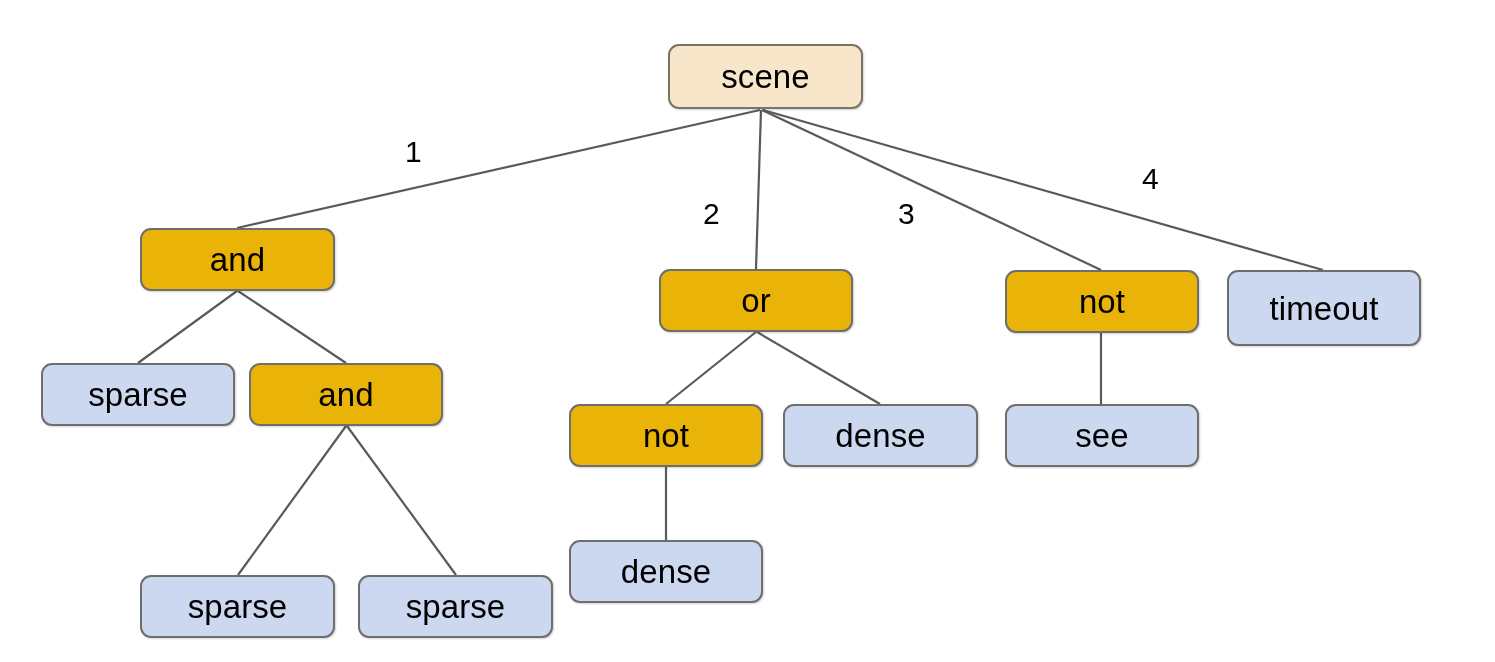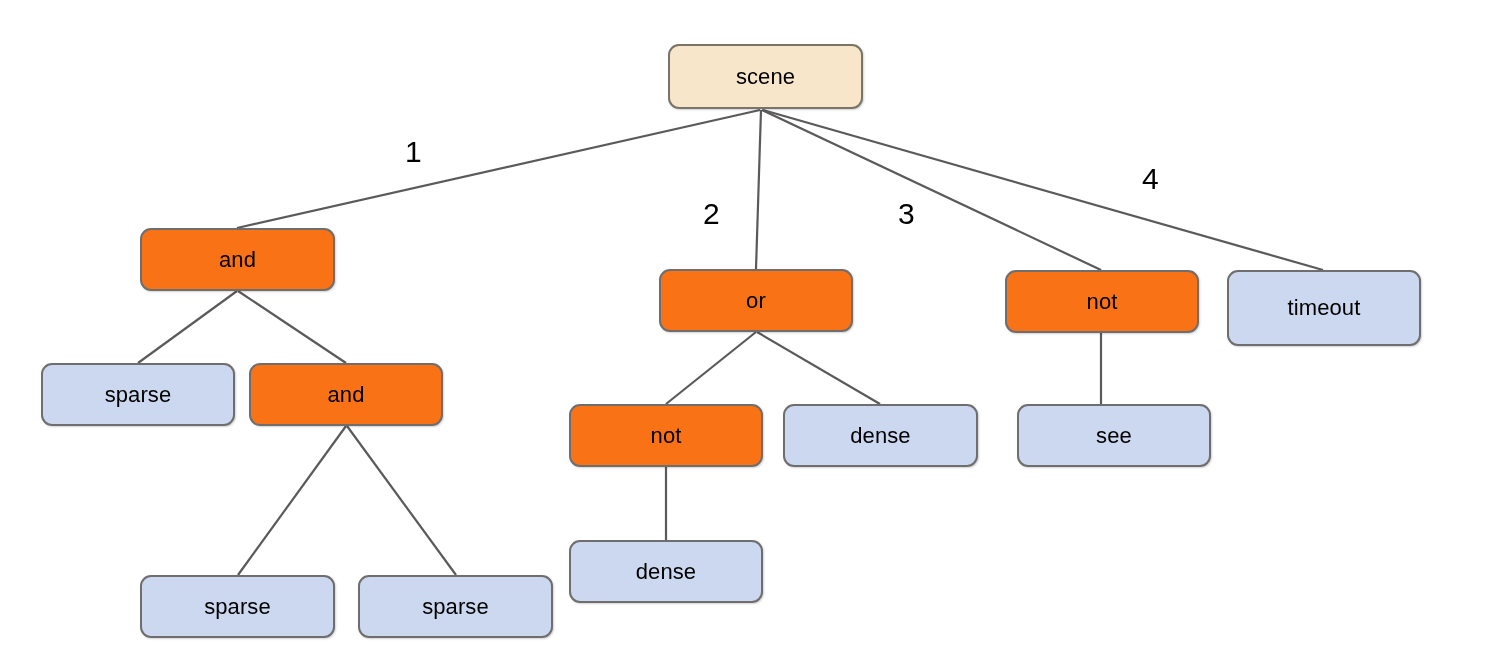--- a/index.html
+++ b/index.html
@@ -25,27 +25,27 @@
   }
   .node {
     position: absolute;
     box-sizing: border-box;
     border: 2px solid #6e6e6e;
     border-radius: 11px;
     display: flex;
     align-items: center;
     justify-content: center;
     color: #000000;
-    font-size: 22px;
+    font-size: 33px;
     line-height: 1;
     letter-spacing: 0.1px;
     box-shadow: 1px 1px 2px rgba(0,0,0,0.18);
   }
   .node.root   { background: #f7e6ca; border-color: #7a7468; }
-  .node.op     { background: #f97316; border-color: #6e6e6e; }
+  .node.op     { background: #eab308; border-color: #6e6e6e; }
   .node.leaf   { background: #ccd8ef; border-color: #6e6e6e; }
 
   .edge-label {
     position: absolute;
     font-size: 30px;
     color: #000000;
     line-height: 1;
     white-space: nowrap;
   }
 </style>
@@ -88,21 +88,21 @@
       </div>
       <div class="node op" style="left: 249px; top: 363px; width: 194px; height: 63px;">
         <span>and</span>
       </div>
       <div class="node op" style="left: 569px; top: 404px; width: 194px; height: 63px;">
         <span>not</span>
       </div>
       <div class="node leaf" style="left: 783px; top: 404px; width: 195px; height: 63px;">
         <span>dense</span>
       </div>
-      <div class="node leaf" style="left: 1005px; top: 404px; width: 194px; height: 63px; margin-left: 12px;">
+      <div class="node leaf" style="left: 1005px; top: 404px; width: 194px; height: 63px;">
         <span>see</span>
       </div>
       <div class="node leaf" style="left: 569px; top: 540px; width: 194px; height: 63px;">
         <span>dense</span>
       </div>
       <div class="node leaf" style="left: 140px; top: 575px; width: 195px; height: 63px;">
         <span>sparse</span>
       </div>
       <div class="node leaf" style="left: 358px; top: 575px; width: 195px; height: 63px;">
         <span>sparse</span>

